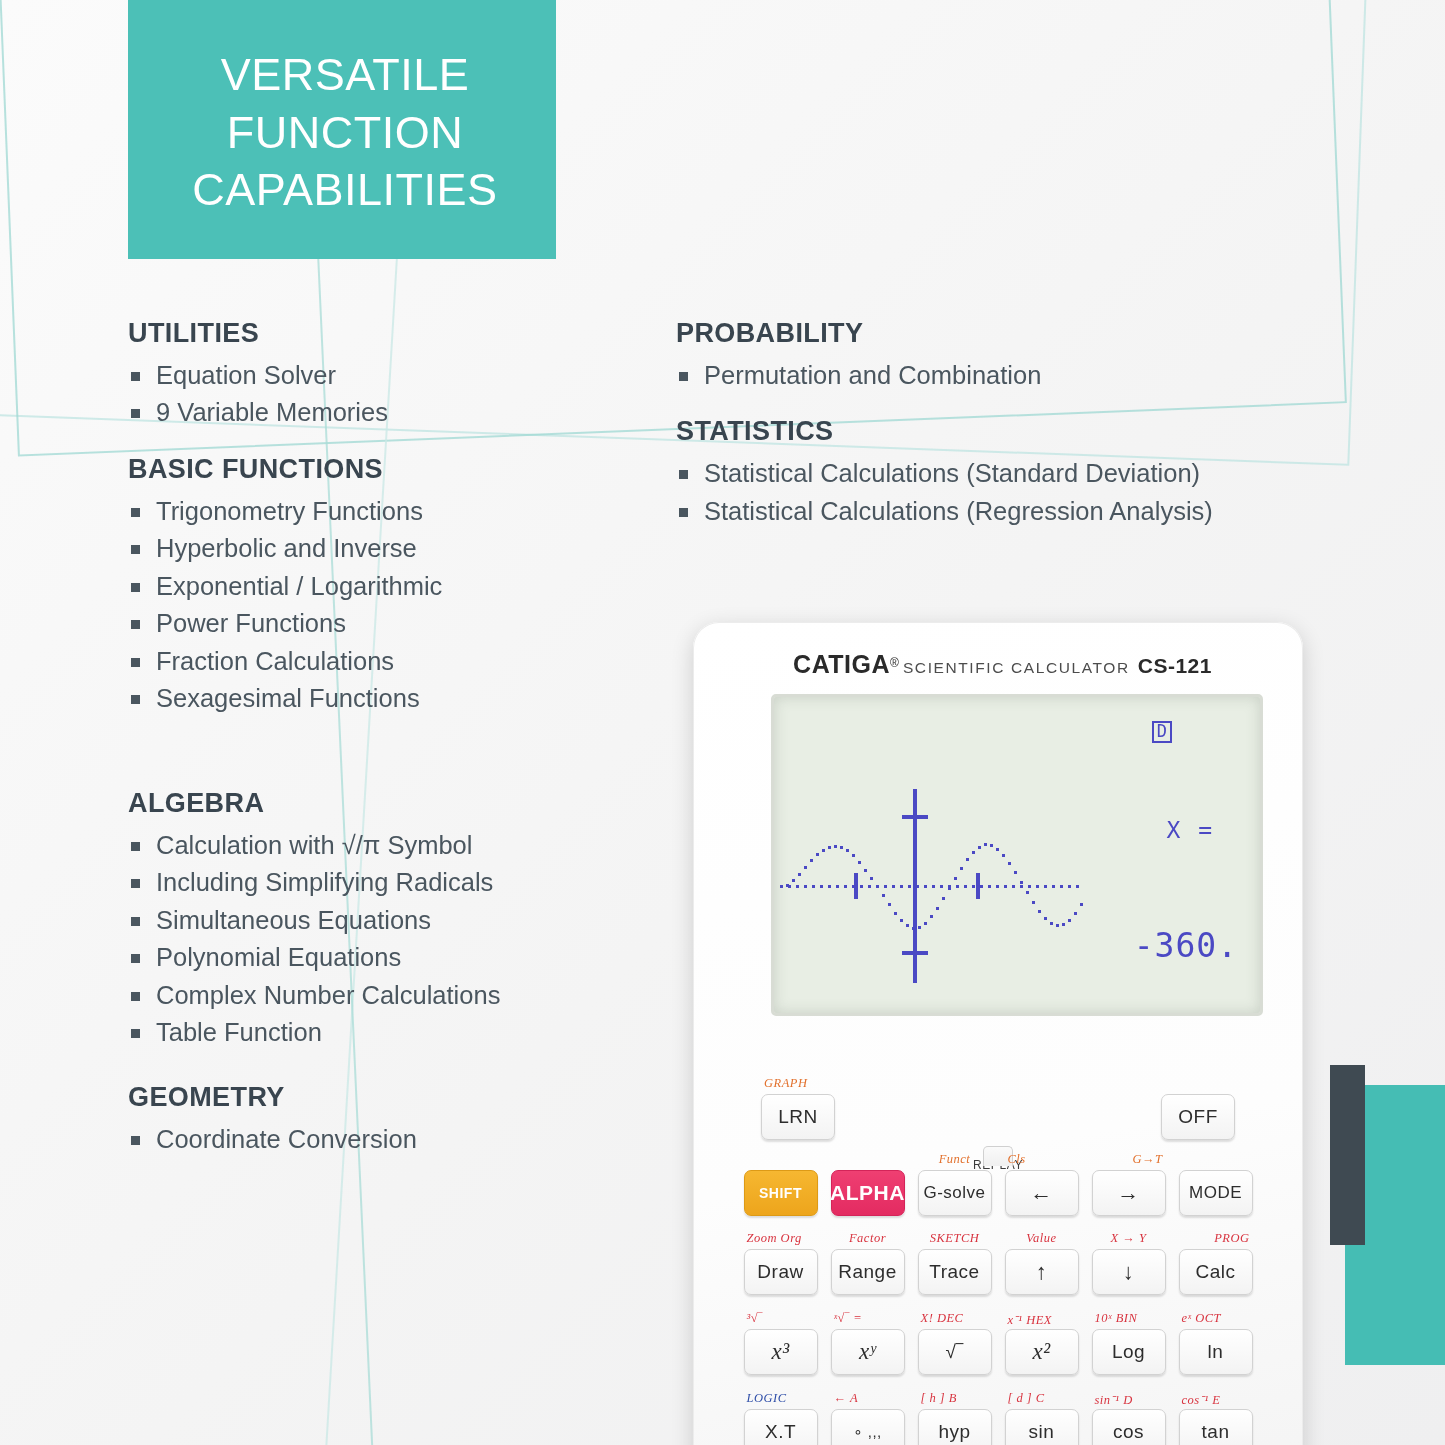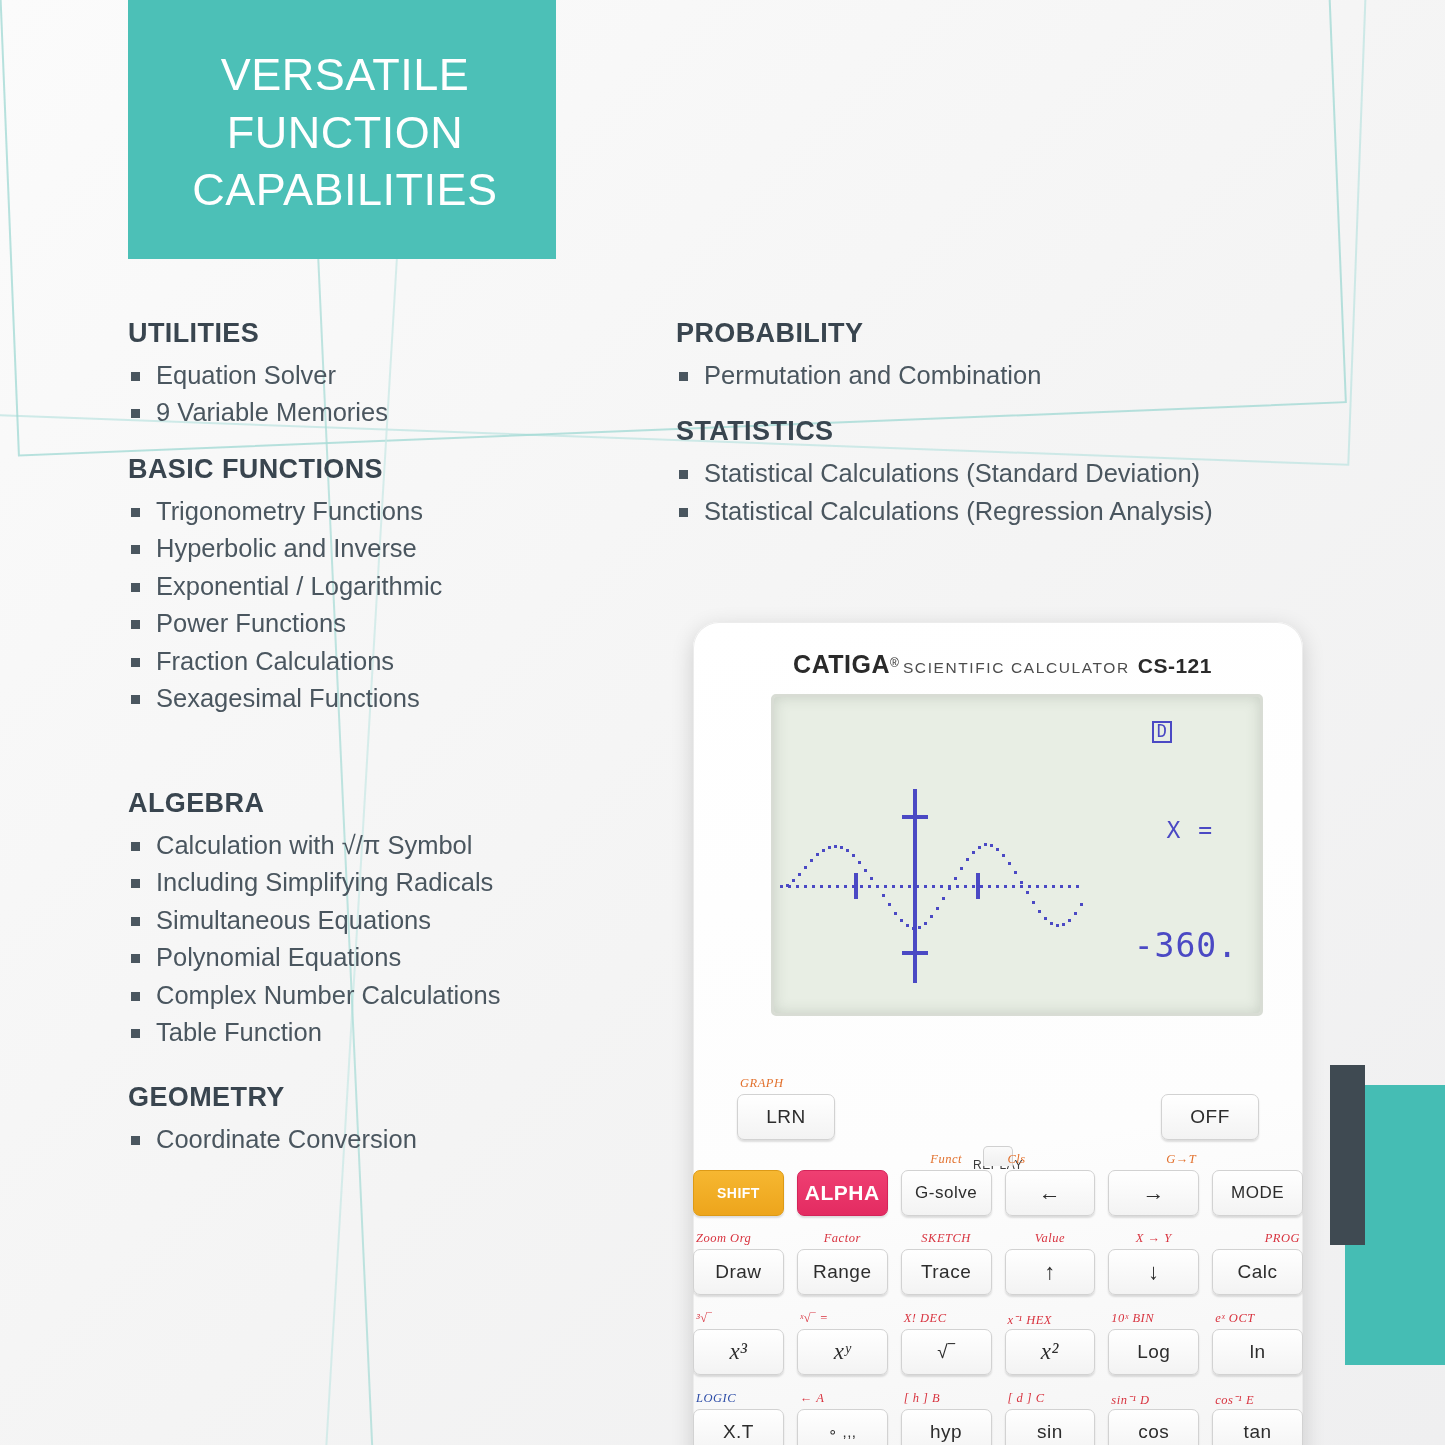--- a/index.html
+++ b/index.html
@@ -170,21 +170,21 @@
   
   .keyrow {
     position: absolute;
     left: 0; right: 0;
     display: flex;
     justify-content: center;
     gap: 13px;
   }
   .key {
     position: relative;
-    width: 98px; height: 46px;
+    width: 74px; height: 46px;
     background: linear-gradient(180deg,#ffffff,#f3f3f3);
     border: 1px solid #d2d2d2;
     border-radius: 7px;
     box-shadow: 0 2px 2px rgba(0,0,0,.13);
     display: flex; align-items: center; justify-content: center;
     font-size: 19px;
     color: #2d2d2d;
     letter-spacing: .5px;
     white-space: nowrap;
   }

